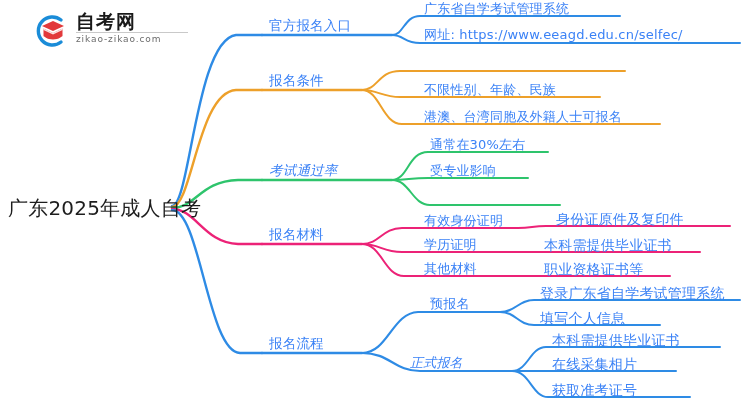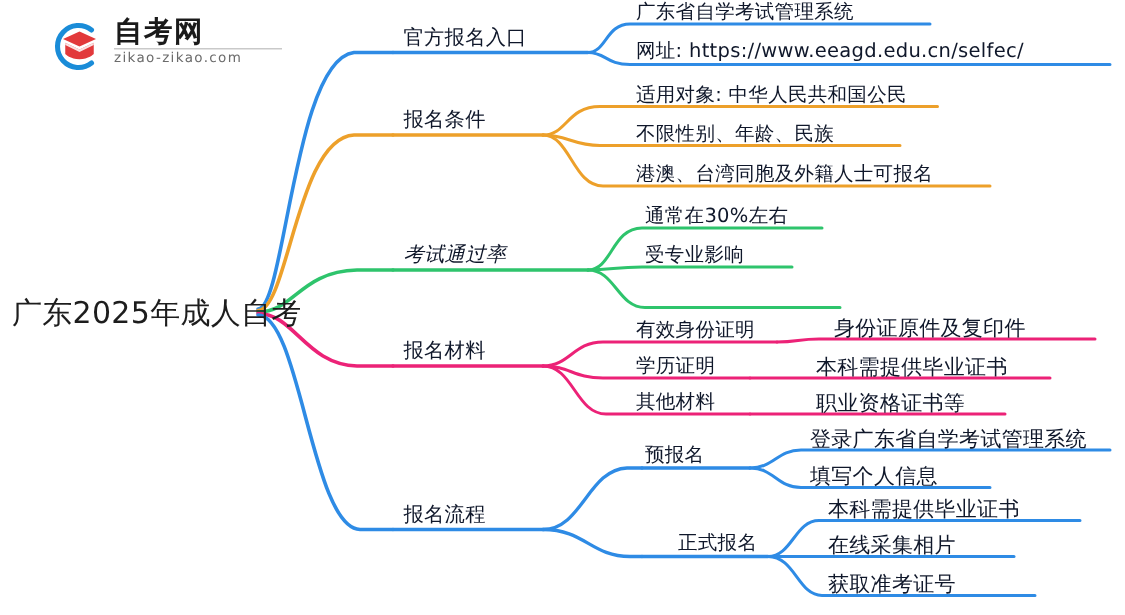--- a/index.html
+++ b/index.html
@@ -21,21 +21,21 @@
     position: absolute;
     left: 0;
     top: 0;
     width: 750px;
     height: 410px;
     pointer-events: none;
   }
   .node-label {
     position: absolute;
     font-size: 13.5px;
-    color: #0f172a;
+    color: #3b82f6;
     white-space: nowrap;
     line-height: 1;
     letter-spacing: 0.2px;
   }
   .node-root {
     font-size: 20px;
     color: #1d1d1d;
   }
   .node-l1 { font-size: 13.5px; }
   .node-l2 { font-size: 13px; }
@@ -159,21 +159,20 @@
     </g>
   </svg>
 
   <div class="node-label node-root" style="left:8px; top:198px;">广东2025年成人自考</div>
 
   <div class="node-label node-l1" style="left:269px; top:19px;">官方报名入口</div>
   <div class="node-label node-l2" style="left:424px; top:2px;">广东省自学考试管理系统</div>
   <div class="node-label node-l2" style="left:424px; top:28px;">网址: https://www.eeagd.edu.cn/selfec/</div>
 
   <div class="node-label node-l1" style="left:269px; top:74px;">报名条件</div>
-  <div class="node-label node-l2" style="left:424px; top:57px;">适用对象: 中华人民共和国公民</div>
   <div class="node-label node-l2" style="left:424px; top:83px;">不限性别、年龄、民族</div>
   <div class="node-label node-l2" style="left:424px; top:110px;">港澳、台湾同胞及外籍人士可报名</div>
 
   <div class="node-label node-l1" style="left:269px; top:164px;font-style:italic;">考试通过率</div>
   <div class="node-label node-l2" style="left:430px; top:138px;">通常在30%左右</div>
   <div class="node-label node-l2" style="left:430px; top:164px;">受专业影响</div>
 
   <div class="node-label node-l1" style="left:269px; top:228px;">报名材料</div>
   <div class="node-label node-l2" style="left:424px; top:214px;">有效身份证明</div>
   <div class="node-label node-l3" style="left:556px; top:212px;">身份证原件及复印件</div>
@@ -181,18 +180,18 @@
   <div class="node-label node-l3" style="left:544px; top:238px;">本科需提供毕业证书</div>
   <div class="node-label node-l2" style="left:424px; top:262px;">其他材料</div>
   <div class="node-label node-l3" style="left:544px; top:262px;">职业资格证书等</div>
 
   <div class="node-label node-l1" style="left:269px; top:337px;">报名流程</div>
 
   <div class="node-label node-l2" style="left:430px; top:297px;">预报名</div>
   <div class="node-label node-l3" style="left:540px; top:286px;">登录广东省自学考试管理系统</div>
   <div class="node-label node-l3" style="left:540px; top:311px;">填写个人信息</div>
 
-  <div class="node-label node-l2" style="left:452px; top:356px;">正式报名</div>
+  <div class="node-label node-l2" style="left:410px; top:356px;font-style:italic;">正式报名</div>
   <div class="node-label node-l3" style="left:552px; top:333px;">本科需提供毕业证书</div>
   <div class="node-label node-l3" style="left:552px; top:357px;">在线采集相片</div>
   <div class="node-label node-l3" style="left:552px; top:383px;">获取准考证号</div>
 
 </div>
 
 </body></html>

